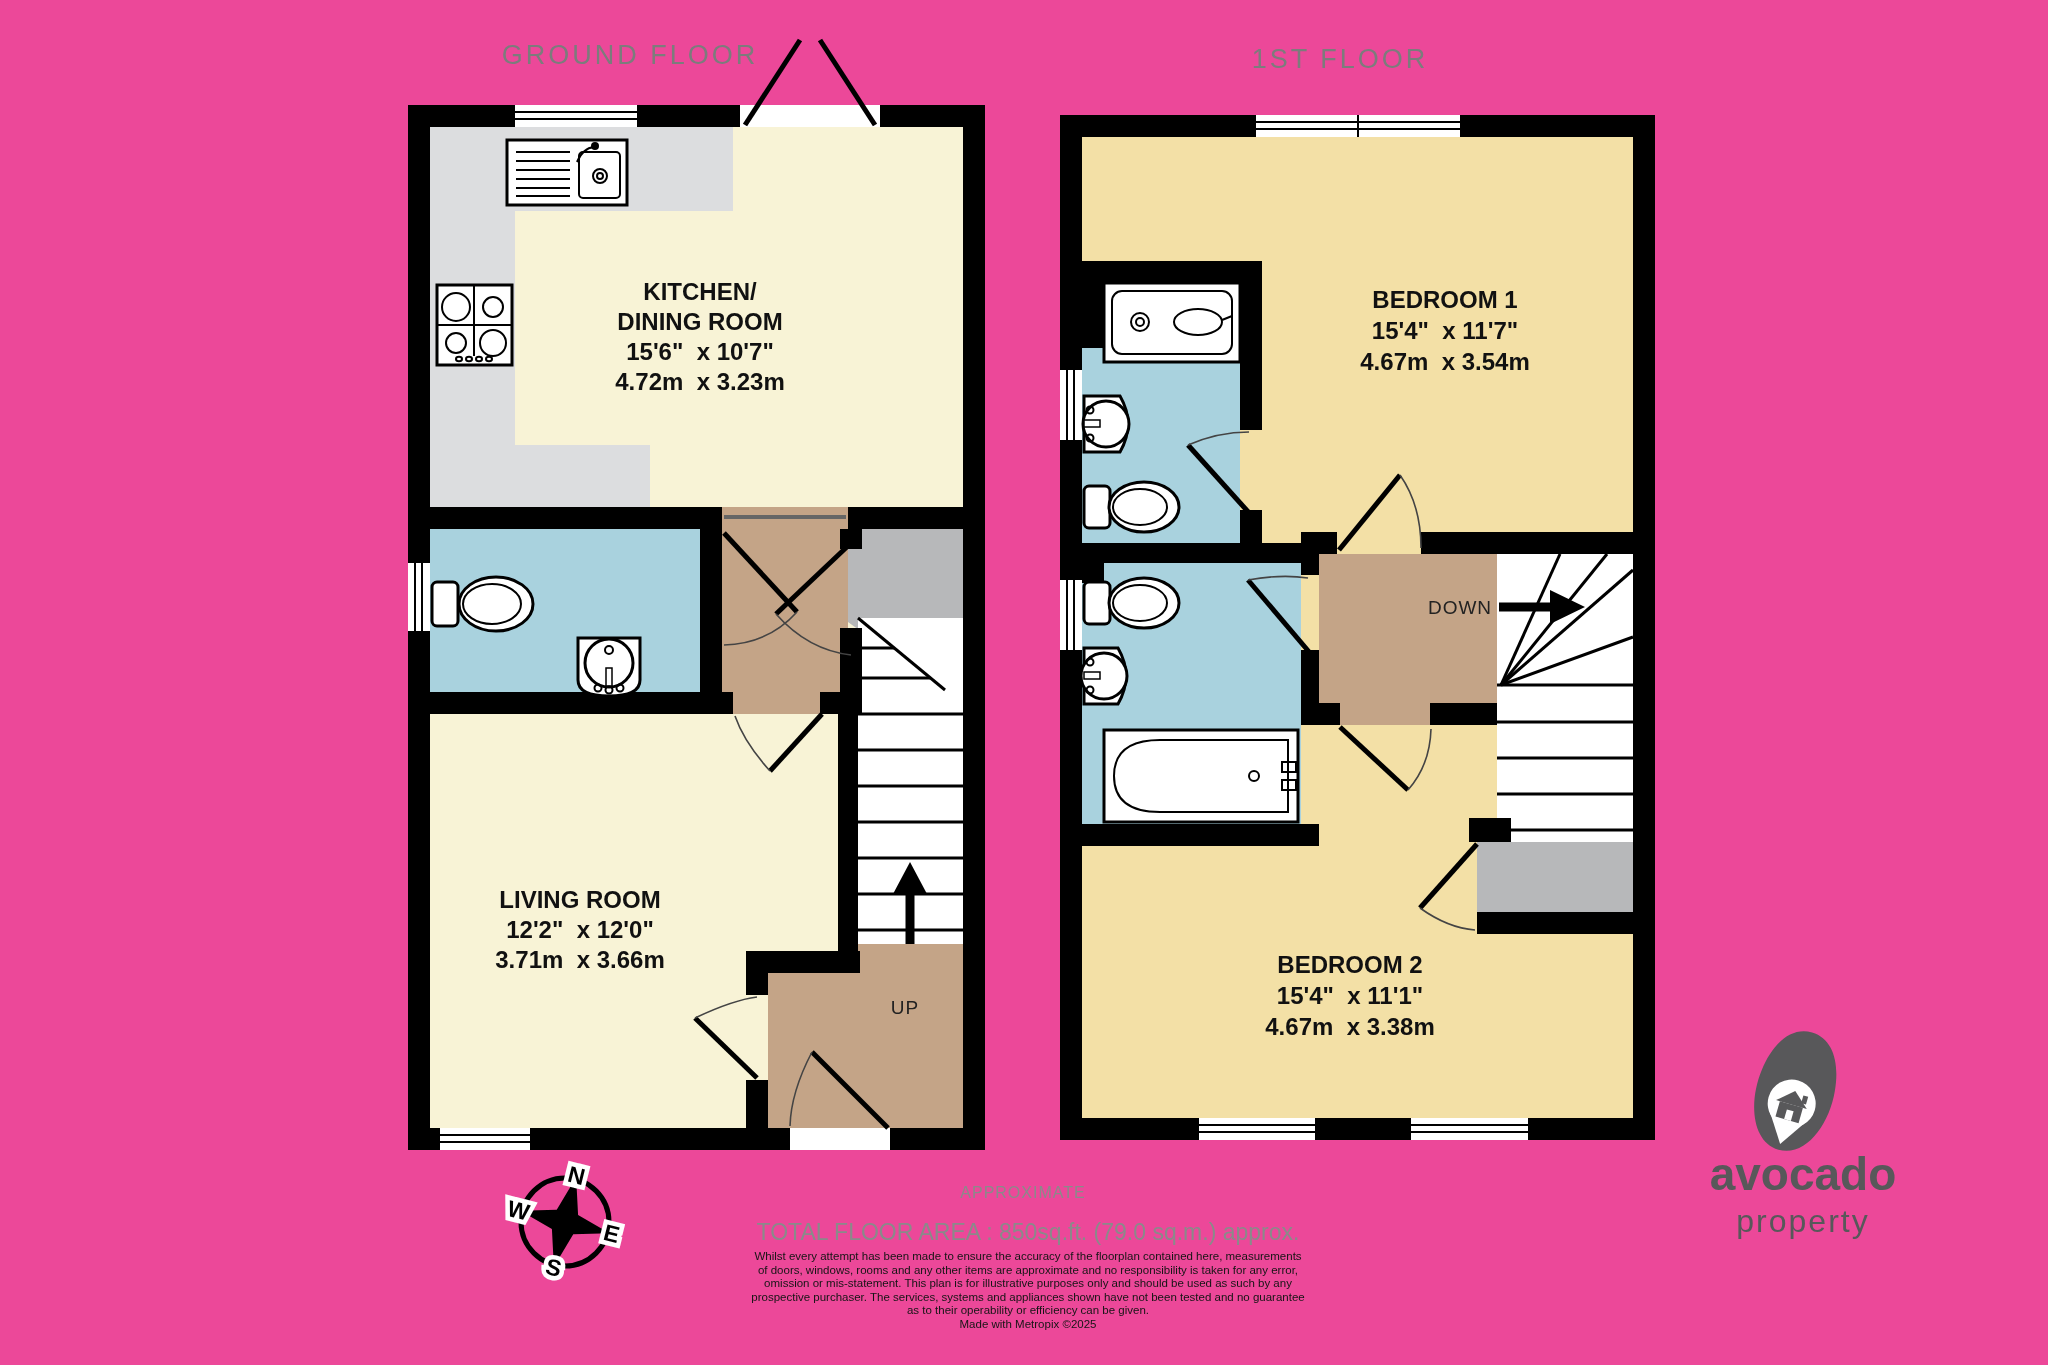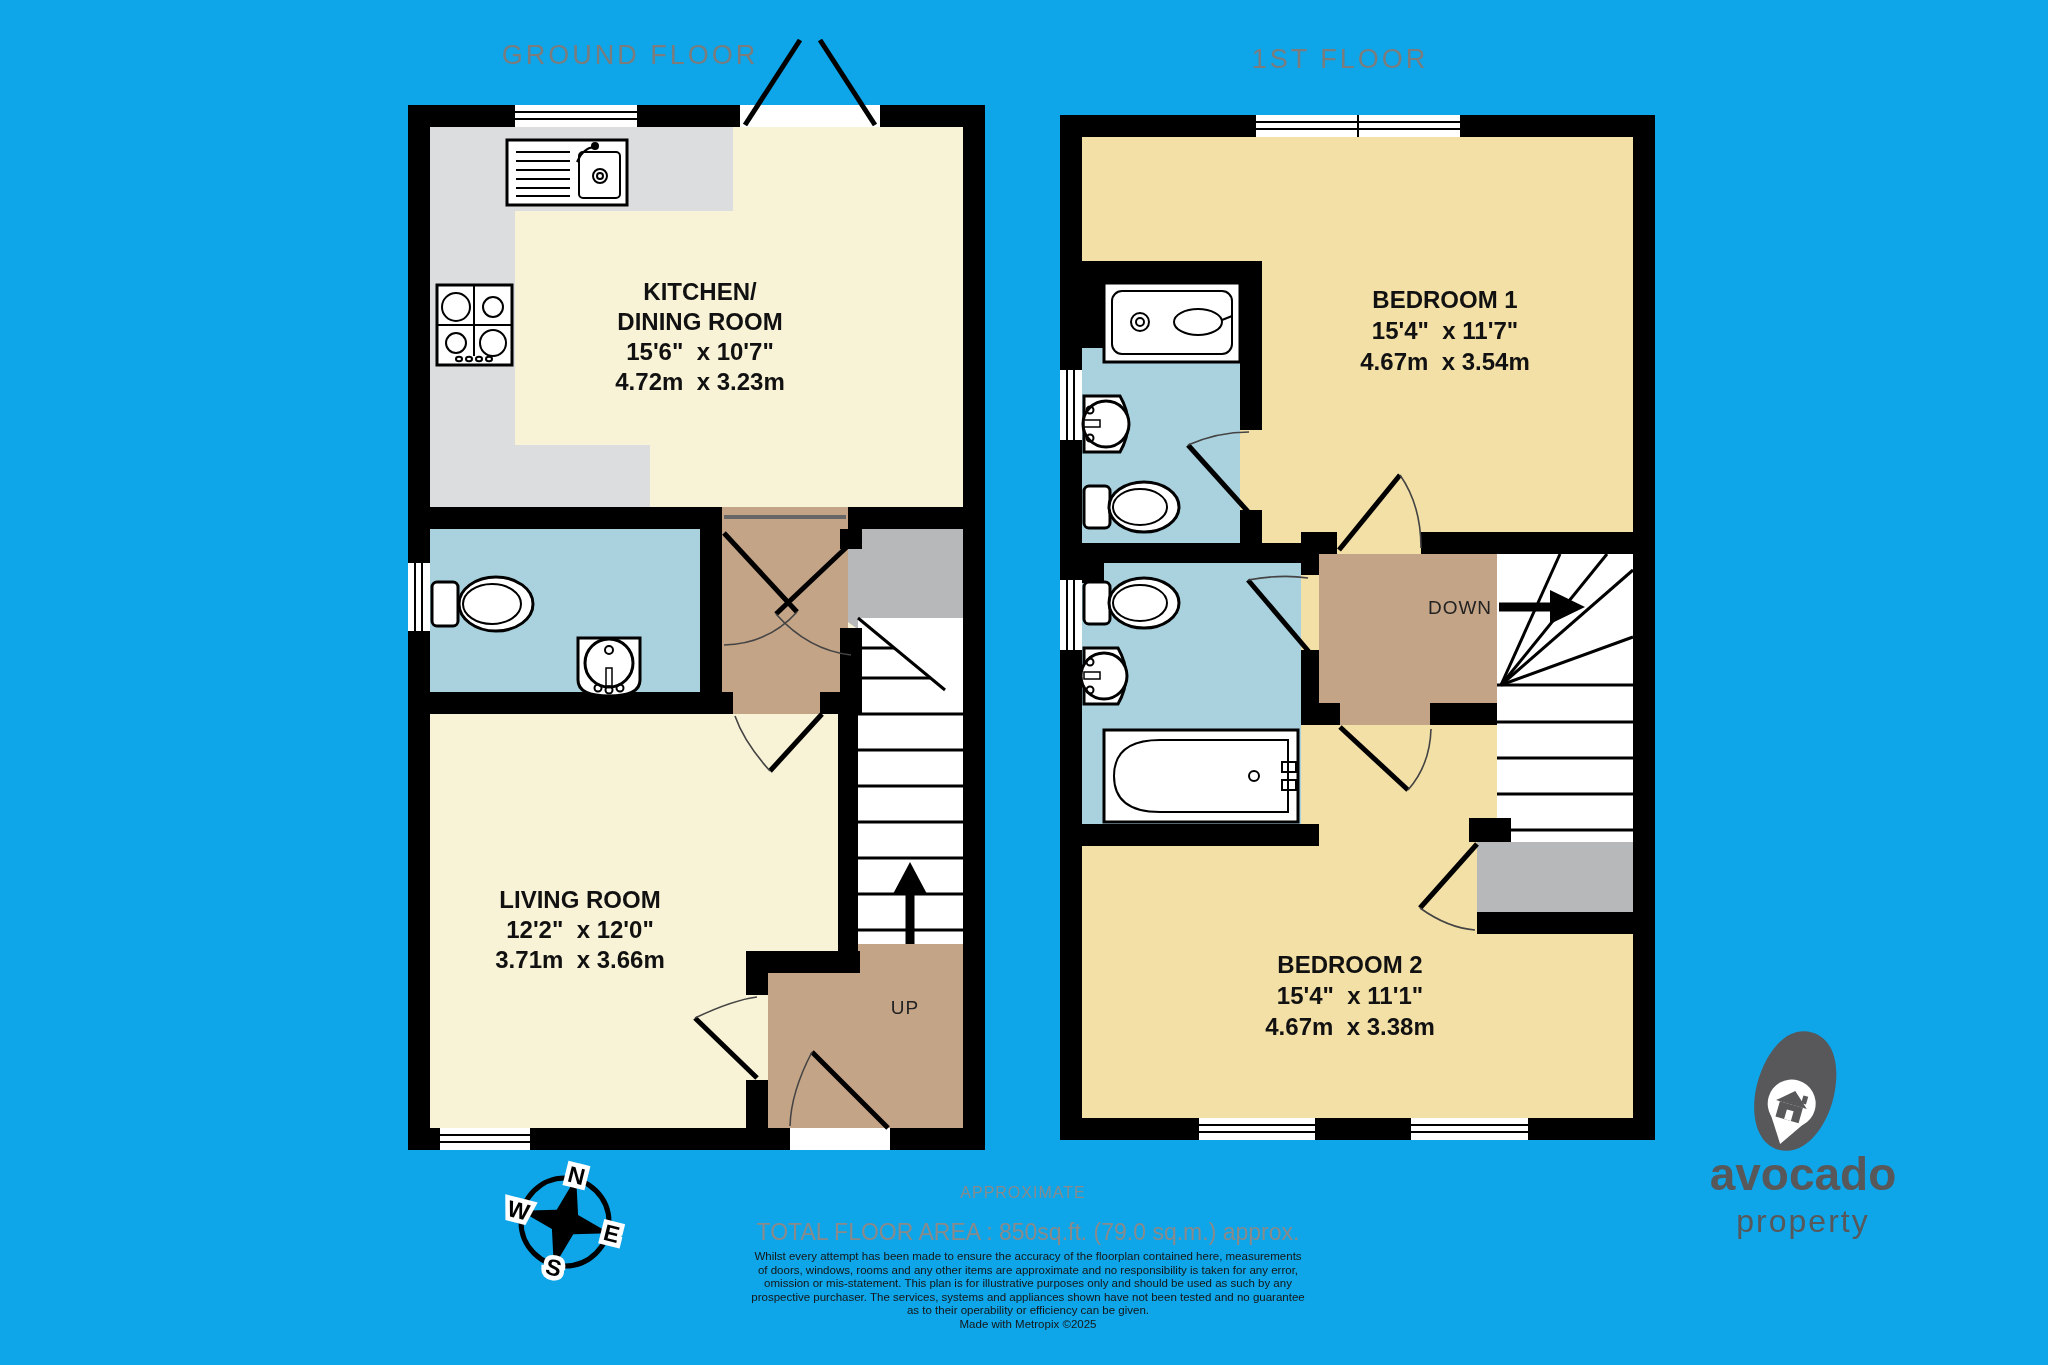--- a/index.html
+++ b/index.html
@@ -1,16 +1,16 @@
 <!DOCTYPE html>
 <html style="--wall: #000000; --creamGround: #f8f3d6; --creamBed: #f3e0a6; --blue: #a9d2de; --tan: #c4a487; --counter: #dcdddf; --cupboardGray: #b7b8ba; --titleGray: #7c7c7c; --footGray: #8a8a8a; --logoGray: #58585a; --threshold: #666666;"><head>
 <meta charset="utf-8">
 <style>
   html,body{margin:0;padding:0;background:#ffffff;}
-  .page{width:2048px;height:1365px;position:relative;background:#0ea5e9;font-family:"Liberation Sans",sans-serif;}
+  .page{width:2048px;height:1365px;position:relative;background:#ec4899;font-family:"Liberation Sans",sans-serif;}
   svg{display:block;}
   text{white-space:pre;}
   .floor-title{font-size:27px;letter-spacing:3px;fill:var(--titleGray);}
   .room-label{font-size:24px;font-weight:bold;fill:#111;text-anchor:middle;}
   .stair-label{font-size:19px;fill:#222;text-anchor:middle;letter-spacing:1px;}
   .wall{fill:var(--wall);}
   .floor-ground{fill:var(--creamGround);}
   .floor-bed{fill:var(--creamBed);}
   .wet{fill:var(--blue);}
   .hall{fill:var(--tan);}

